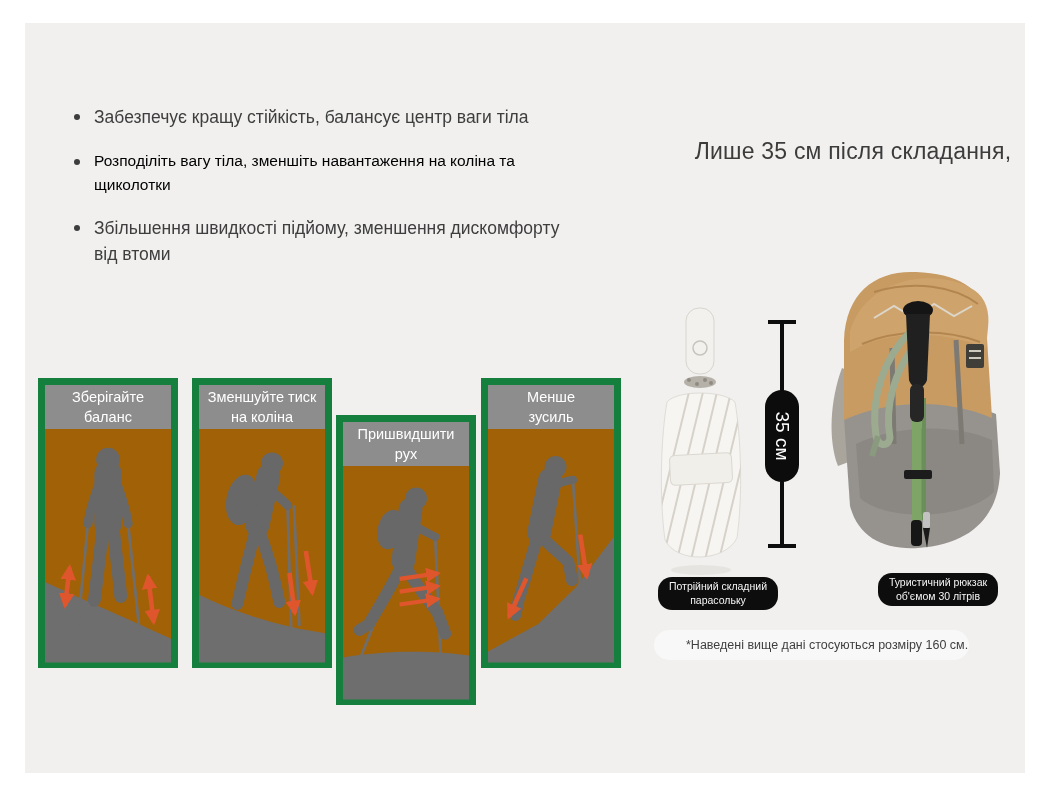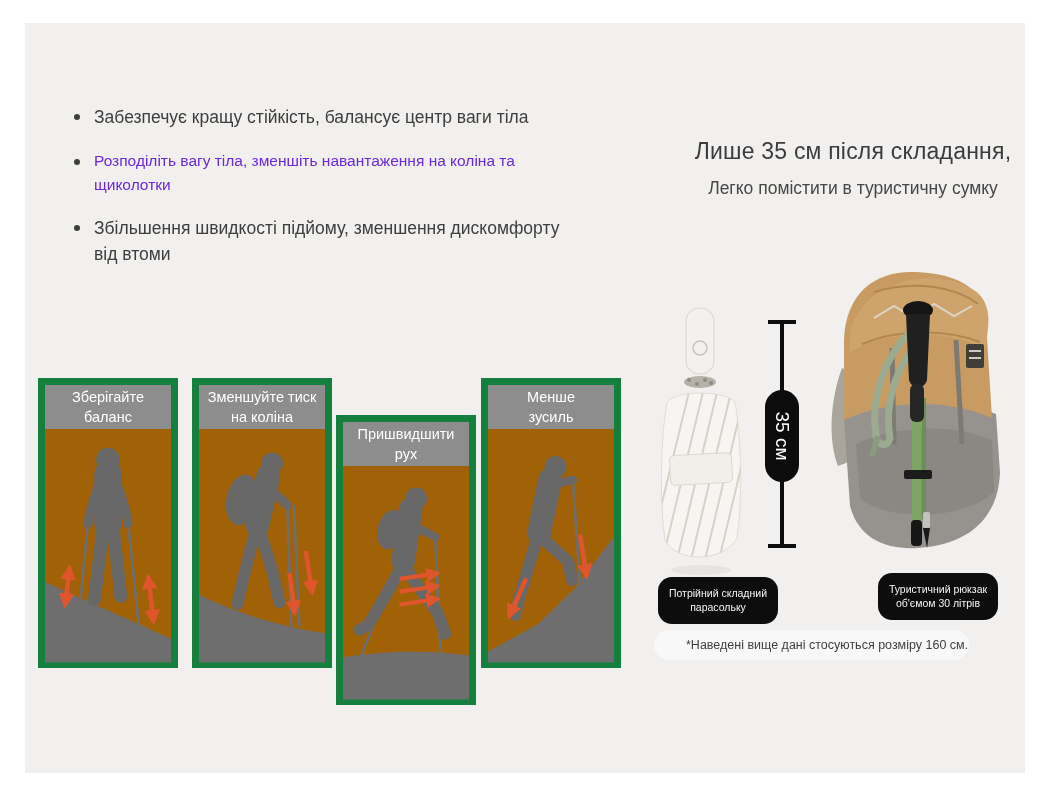--- a/index.html
+++ b/index.html
@@ -2,41 +2,41 @@
 <html><head>
 <meta charset="utf-8">
 <style>
   html,body{margin:0;padding:0;background:#ffffff;}
   .stage{position:relative;width:1050px;height:800px;background:#ffffff;overflow:hidden;
          font-family:"Liberation Sans","DejaVu Sans",sans-serif;color:#4a4a4a;border-radius:16px;}
   .sheet{position:absolute;left:25px;top:23px;width:1000px;height:750px;background:#f1f0ef;}
 
   
   .benefits{position:absolute;left:70px;top:104px;width:505px;}
-  .benefit{position:relative;padding-left:24px;margin-bottom:19px;line-height:1.5;color:#6d28d9;}
+  .benefit{position:relative;padding-left:24px;margin-bottom:19px;line-height:1.5;color:#000000;}
   .benefit .dot{position:absolute;left:4px;top:10px;width:6px;height:6px;border-radius:50%;background:#3d3d3d;}
   .benefit.lg{font-size:17.5px;color:#3e3e3e;}
   .benefit.sm{font-size:15.5px;}
 
   
   .right-head{position:absolute;left:648px;top:138px;width:410px;text-align:center;}
   .right-head .title{font-size:23px;color:#3c3c3c;letter-spacing:.2px;}
   .right-head .subtitle{font-size:17.5px;color:#474747;margin:10px auto 0;max-width:300px;line-height:1.5;}
 
   
   .panel{position:absolute;top:378px;width:140px;height:290px;background:#a16207;
          border:7px solid #15803d;box-sizing:border-box;}
   .panel-head{height:44px;background:#8d8d8d;color:#ffffff;font-size:14.5px;line-height:1.4;
               display:flex;flex-direction:column;align-items:center;justify-content:center;}
   .panel-body{position:relative;height:244px;}
   .panel-body svg{display:block;width:100%;height:100%;}
 
   
   .pill{position:absolute;background:#0d0d0d;color:#f5f5f5;border-radius:14px;
-        font-size:10.5px;line-height:1.3;text-align:center;padding:10px 8px;box-sizing:border-box;}
+        font-size:10.5px;line-height:1.3;text-align:center;padding:3px 8px;box-sizing:border-box;}
   .pill-umbrella{left:658px;top:577px;width:120px;}
   .pill-backpack{left:878px;top:573px;width:120px;}
 
   
   .footband{position:absolute;left:654px;top:630px;width:315px;height:30px;
             background:rgba(255,255,255,.55);border-radius:15px;display:flex;align-items:center;}
   .footband span{font-size:12.5px;color:#3f3f3f;padding-left:32px;}
 
   .abs{position:absolute;}
 </style>
@@ -56,21 +56,20 @@
       <span>Розподіліть вагу тіла, зменшіть навантаження на коліна та щиколотки</span>
     </div>
     <div class="benefit lg">
       <span class="dot"></span>
       <span>Збільшення швидкості підйому, зменшення дискомфорту від втоми</span>
     </div>
   </div>
 
   <div class="right-head">
     <div class="title">Лише 35 см після складання,</div>
-    <div class="subtitle">Легко помістити в туристичну сумку</div>
   </div>
 
   <div class="panel" style="left:38px;">
     <div class="panel-head">
       <span>Зберігайте</span>
       <span>баланс</span>
     </div>
     <div class="panel-body">
       <svg viewBox="0 0 138 244">
         <defs>

